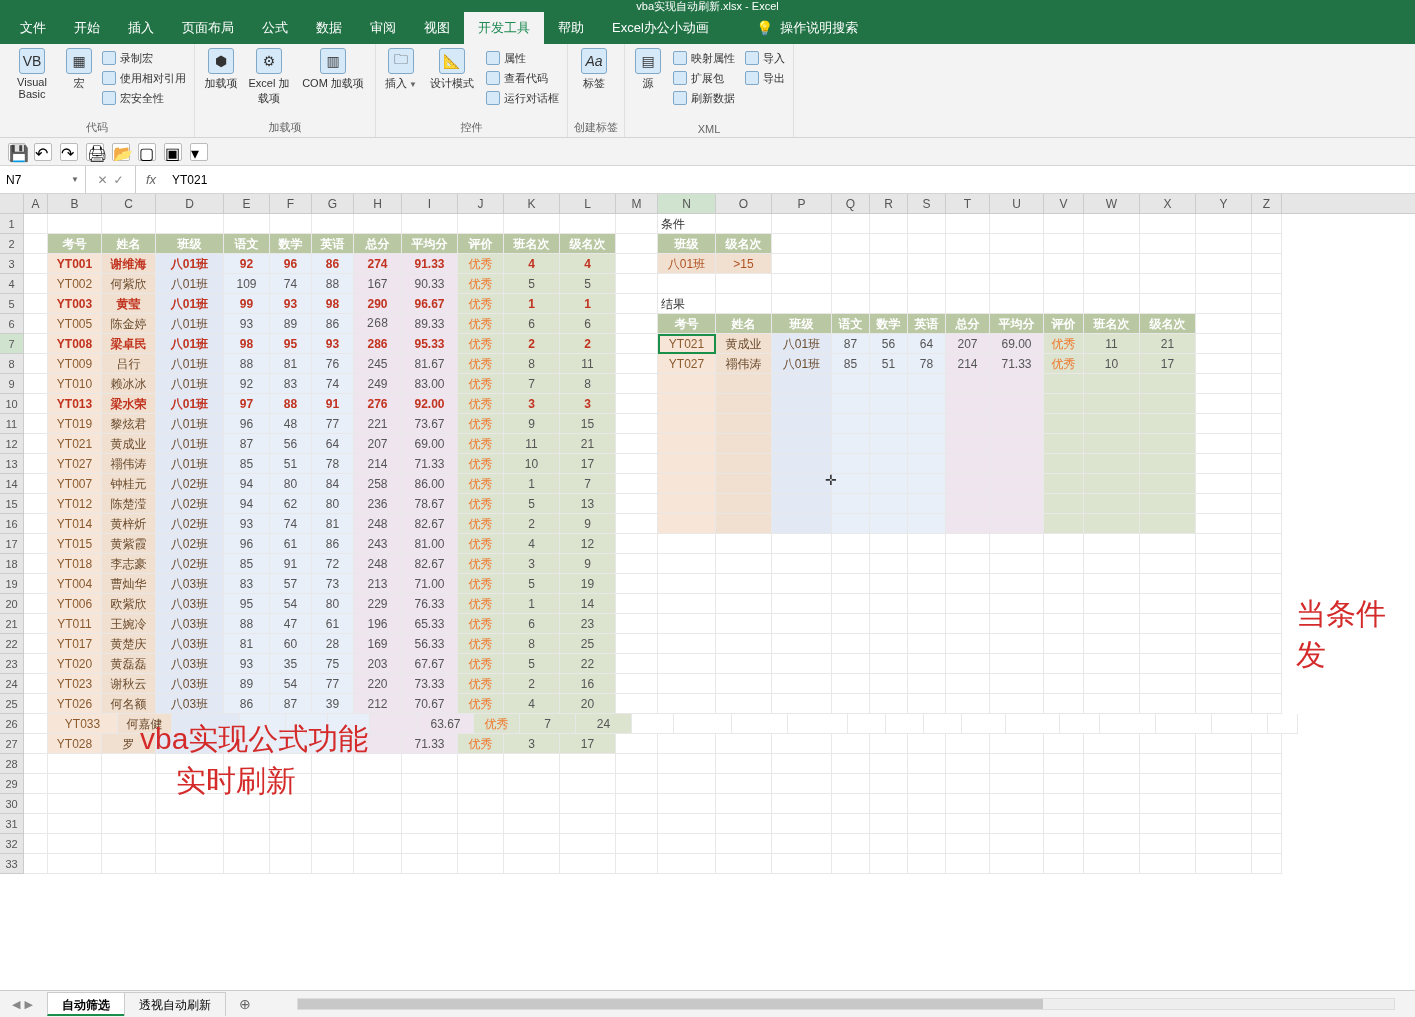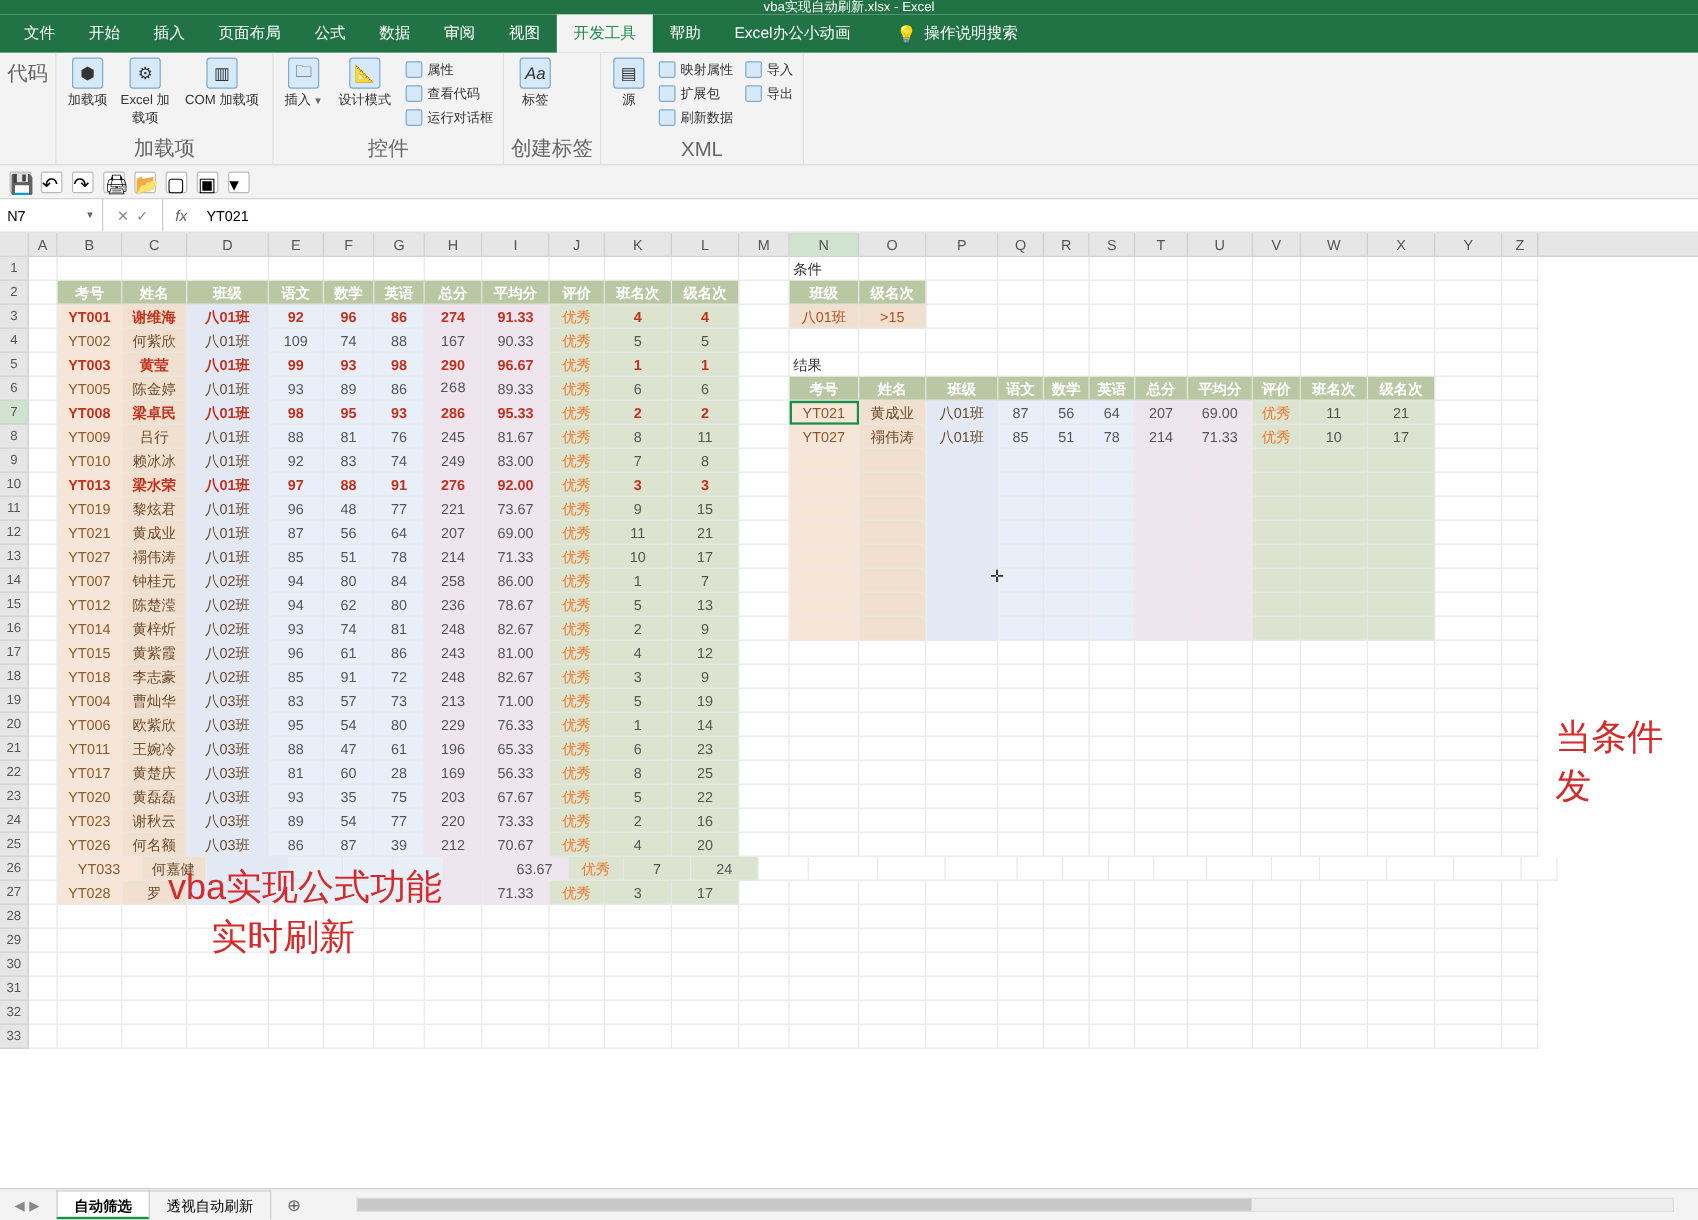--- a/index.html
+++ b/index.html
@@ -1,26 +1,26 @@
 <!DOCTYPE html>
 <html><head>
 <meta charset="utf-8">
 <style>
   * { box-sizing: border-box; margin: 0; padding: 0; font-family: "Microsoft YaHei", "Segoe UI", Arial, sans-serif; }
   html, body { width: 1415px; height: 1017px; overflow: hidden; background: #fff; }
   .titlebar { height: 12px; background: #217346; color: #fff; font-size: 11px; text-align: center; line-height: 12px; padding-top: 0; }
-  .ribbon-tabs { height: 32px; background: #217346; display: flex; align-items: center; color: #fff; font-size: 13px; padding-left: 6px; gap: 6px; }
+  .ribbon-tabs { height: 32px; background: #217346; display: flex; align-items: center; color: #fff; font-size: 13px; padding-left: 6px; gap: 16px; }
   .ribbon-tab { padding: 0 14px; height: 32px; display: flex; align-items: center; cursor: pointer; }
   .ribbon-tab.active { background: #f3f3f3; color: #208a53; }
   .ribbon-tell { margin-left: 18px; display: flex; align-items: center; gap: 6px; }
   .bulb { font-size: 14px; }
   .ribbon { height: 94px; background: #f3f3f3; border-bottom: 1px solid #d4d4d4; display: flex; }
   .rgroup { display: flex; flex-direction: column; justify-content: space-between; border-right: 1px solid #e0e0e0; padding: 4px 6px 2px 6px; }
   .rgroup-body { display: flex; align-items: flex-start; gap: 6px; }
-  .rgroup-label { text-align: center; font-size: 17px; color: #666; padding-top: 2px; }
+  .rgroup-label { text-align: center; font-size: 11px; color: #666; padding-top: 2px; }
   .rbtn-lg { display: flex; flex-direction: column; align-items: center; gap: 2px; font-size: 11px; color: #333; cursor: pointer; width: 52px; text-align: center; }
   .rbtn-lg .ico { width: 26px; height: 26px; background: #d6e9f8; border: 1px solid #7fa8c9; border-radius: 3px; display: flex; align-items: center; justify-content: center; font-size: 14px; }
   .rbtn-sm { font-size: 11px; color: #333; display: flex; align-items: center; gap: 4px; cursor: pointer; height: 20px; padding: 0 2px; }
   .rbtn-sm .si { width: 14px; height: 14px; background: #d6e9f8; border: 1px solid #7fa8c9; border-radius: 2px; display:inline-block; }
   .vstack { display: flex; flex-direction: column; gap: 0; }
   .qat { height: 28px; background: #f3f3f3; border-bottom: 1px solid #d4d4d4; display: flex; align-items: center; gap: 8px; padding-left: 8px; }
   .qat .qi { width: 18px; height: 18px; border: 1px solid #bbb; border-radius: 2px; background: #fff; display:inline-block; cursor:pointer; }
   .formula-bar { height: 28px; border-bottom: 1px solid #d4d4d4; display: flex; align-items: stretch; }
   .namebox { width: 86px; border-right: 1px solid #ccc; display: flex; align-items: center; padding: 0 6px; font-size: 12px; }
   .namebox input { border: none; width: 100%; font-size: 12px; outline: none; }
@@ -86,20 +86,44 @@
       <div class="ribbon-tab">Excel办公小动画</div>
     </div>
   <div class="ribbon-tell">
     <span class="bulb">💡</span>
     <span>操作说明搜索</span>
   </div>
 </div>
 
 <div class="ribbon">
   <div class="rgroup">
+    <div class="rgroup-body">
+      <div class="rbtn-lg">
+          <div class="ico">VB</div>
+          <span>Visual Basic</span>
+        </div>
+      <div class="rbtn-lg" style="width:30px">
+          <div class="ico">▦</div>
+          <span>宏</span>
+        </div>
+      <div class="vstack">
+        <div class="rbtn-sm">
+            <span class="si"></span>
+            <span>录制宏</span>
+          </div>
+        <div class="rbtn-sm">
+            <span class="si"></span>
+            <span>使用相对引用</span>
+          </div>
+        <div class="rbtn-sm">
+            <span class="si"></span>
+            <span>宏安全性</span>
+          </div>
+      </div>
+    </div>
     <div class="rgroup-label">代码</div>
   </div>
   <div class="rgroup">
     <div class="rgroup-body">
       <div class="rbtn-lg" style="width:40px">
           <div class="ico">⬢</div>
           <span>加载项</span>
         </div>
       <div class="rbtn-lg" style="width:44px">
           <div class="ico">⚙</div>

